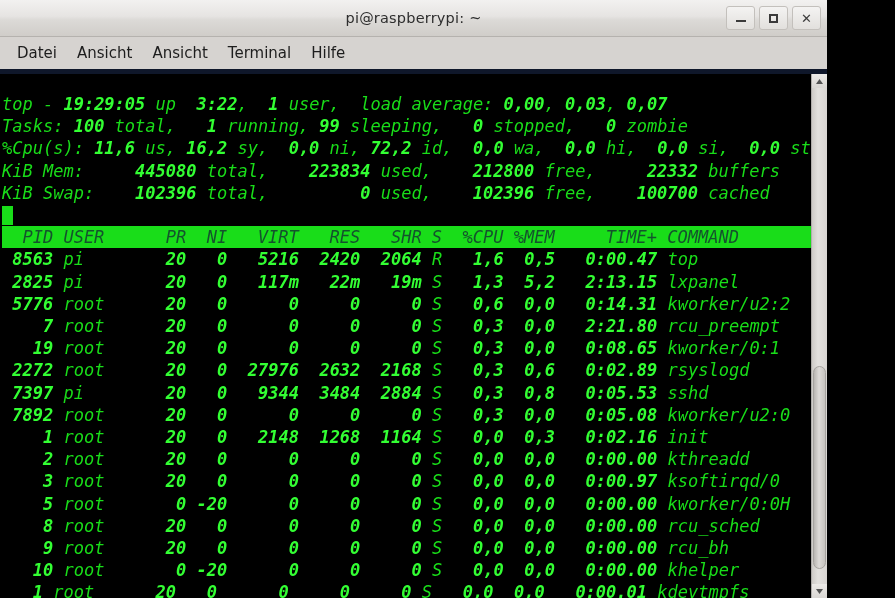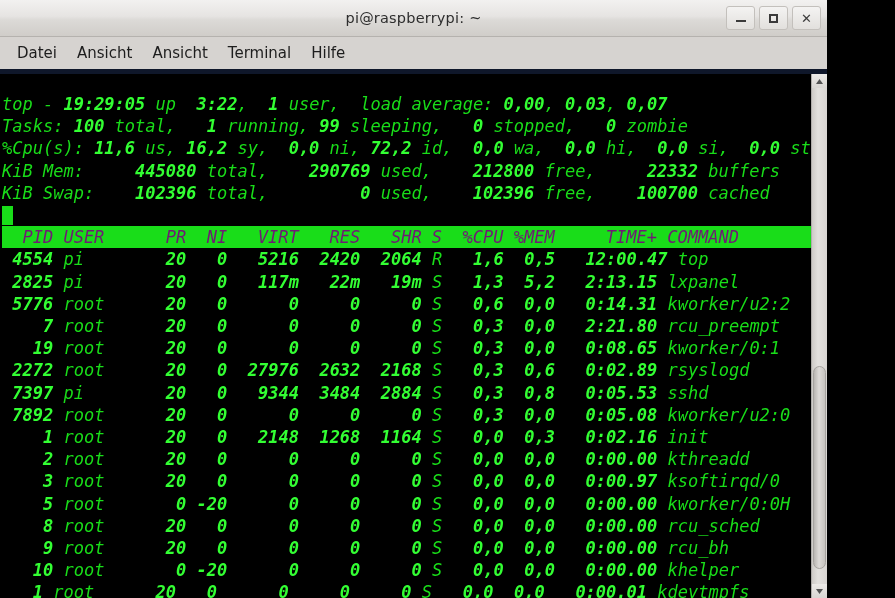--- a/index.html
+++ b/index.html
@@ -129,21 +129,21 @@
     font-size: 17px;
     line-height: 22.2px;
     letter-spacing: 0px;
     color: #19dd19;
     white-space: pre;
     -webkit-font-smoothing: none;
   }
   .bold { color: #33ff33; font-weight: bold; }
   .inverse {
     background: #19dd19;
-    color: #701a75;
+    color: #14532d;
     display: inline-block;
     width: 880px;
   }
   .cursor {
     background: #19dd19;
     color: #000;
     display: inline-block;
     width: 11px;
     height: 19px;
     vertical-align: text-bottom;
@@ -211,25 +211,25 @@
     <div class="menu-item">Terminal</div>
     <div class="menu-item">Hilfe</div>
   </div>
 
   <div id="terminal-area">
 
     <div id="terminal">
       <pre id="screen">top - <span class="bold">19:29:05</span> up  <span class="bold">3:22</span>,  <span class="bold">1</span> user,  load average: <span class="bold">0,00</span>, <span class="bold">0,03</span>, <span class="bold">0,07</span>
 Tasks: <span class="bold">100</span> total,  <span class="bold"> 1</span> running, <span class="bold">99</span> sleeping,  <span class="bold"> 0</span> stopped,  <span class="bold"> 0</span> zombie
 %Cpu(s): <span class="bold">11,6</span> us, <span class="bold">16,2</span> sy, <span class="bold"> 0,0</span> ni, <span class="bold">72,2</span> id, <span class="bold"> 0,0</span> wa, <span class="bold"> 0,0</span> hi, <span class="bold"> 0,0</span> si, <span class="bold"> 0,0</span> st
-KiB Mem:  <span class="bold">   445080</span> total, <span class="bold">   290769</span> used, <span class="bold">   212800</span> free, <span class="bold">    22332</span> buffers
+KiB Mem:  <span class="bold">   445080</span> total, <span class="bold">   223834</span> used, <span class="bold">   212800</span> free, <span class="bold">    22332</span> buffers
 KiB Swap: <span class="bold">   102396</span> total, <span class="bold">        0</span> used, <span class="bold">   102396</span> free, <span class="bold">   100700</span> cached
 <span class="cursor"></span>
 <span class="inverse">  PID USER      PR  NI   VIRT   RES   SHR S  %CPU %MEM     TIME+ COMMAND        </span>
-<span class="bold"> 4554</span> pi       <span class="bold"> 20</span> <span class="bold">  0</span> <span class="bold">  5216</span> <span class="bold"> 2420</span> <span class="bold"> 2064</span> R <span class="bold">  1,6</span> <span class="bold"> 0,5</span> <span class="bold">  12:00.47</span> top
+<span class="bold"> 8563</span> pi       <span class="bold"> 20</span> <span class="bold">  0</span> <span class="bold">  5216</span> <span class="bold"> 2420</span> <span class="bold"> 2064</span> R <span class="bold">  1,6</span> <span class="bold"> 0,5</span> <span class="bold">  0:00.47</span> top
 <span class="bold"> 2825</span> pi       <span class="bold"> 20</span> <span class="bold">  0</span> <span class="bold">  117m</span> <span class="bold">  22m</span> <span class="bold">  19m</span> S <span class="bold">  1,3</span> <span class="bold"> 5,2</span> <span class="bold">  2:13.15</span> lxpanel
 <span class="bold"> 5776</span> root     <span class="bold"> 20</span> <span class="bold">  0</span> <span class="bold">     0</span> <span class="bold">    0</span> <span class="bold">    0</span> S <span class="bold">  0,6</span> <span class="bold"> 0,0</span> <span class="bold">  0:14.31</span> kworker/u2:2
 <span class="bold">    7</span> root     <span class="bold"> 20</span> <span class="bold">  0</span> <span class="bold">     0</span> <span class="bold">    0</span> <span class="bold">    0</span> S <span class="bold">  0,3</span> <span class="bold"> 0,0</span> <span class="bold">  2:21.80</span> rcu_preempt
 <span class="bold">   19</span> root     <span class="bold"> 20</span> <span class="bold">  0</span> <span class="bold">     0</span> <span class="bold">    0</span> <span class="bold">    0</span> S <span class="bold">  0,3</span> <span class="bold"> 0,0</span> <span class="bold">  0:08.65</span> kworker/0:1
 <span class="bold"> 2272</span> root     <span class="bold"> 20</span> <span class="bold">  0</span> <span class="bold"> 27976</span> <span class="bold"> 2632</span> <span class="bold"> 2168</span> S <span class="bold">  0,3</span> <span class="bold"> 0,6</span> <span class="bold">  0:02.89</span> rsyslogd
 <span class="bold"> 7397</span> pi       <span class="bold"> 20</span> <span class="bold">  0</span> <span class="bold">  9344</span> <span class="bold"> 3484</span> <span class="bold"> 2884</span> S <span class="bold">  0,3</span> <span class="bold"> 0,8</span> <span class="bold">  0:05.53</span> sshd
 <span class="bold"> 7892</span> root     <span class="bold"> 20</span> <span class="bold">  0</span> <span class="bold">     0</span> <span class="bold">    0</span> <span class="bold">    0</span> S <span class="bold">  0,3</span> <span class="bold"> 0,0</span> <span class="bold">  0:05.08</span> kworker/u2:0
 <span class="bold">    1</span> root     <span class="bold"> 20</span> <span class="bold">  0</span> <span class="bold">  2148</span> <span class="bold"> 1268</span> <span class="bold"> 1164</span> S <span class="bold">  0,0</span> <span class="bold"> 0,3</span> <span class="bold">  0:02.16</span> init
 <span class="bold">    2</span> root     <span class="bold"> 20</span> <span class="bold">  0</span> <span class="bold">     0</span> <span class="bold">    0</span> <span class="bold">    0</span> S <span class="bold">  0,0</span> <span class="bold"> 0,0</span> <span class="bold">  0:00.00</span> kthreadd
 <span class="bold">    3</span> root     <span class="bold"> 20</span> <span class="bold">  0</span> <span class="bold">     0</span> <span class="bold">    0</span> <span class="bold">    0</span> S <span class="bold">  0,0</span> <span class="bold"> 0,0</span> <span class="bold">  0:00.97</span> ksoftirqd/0

